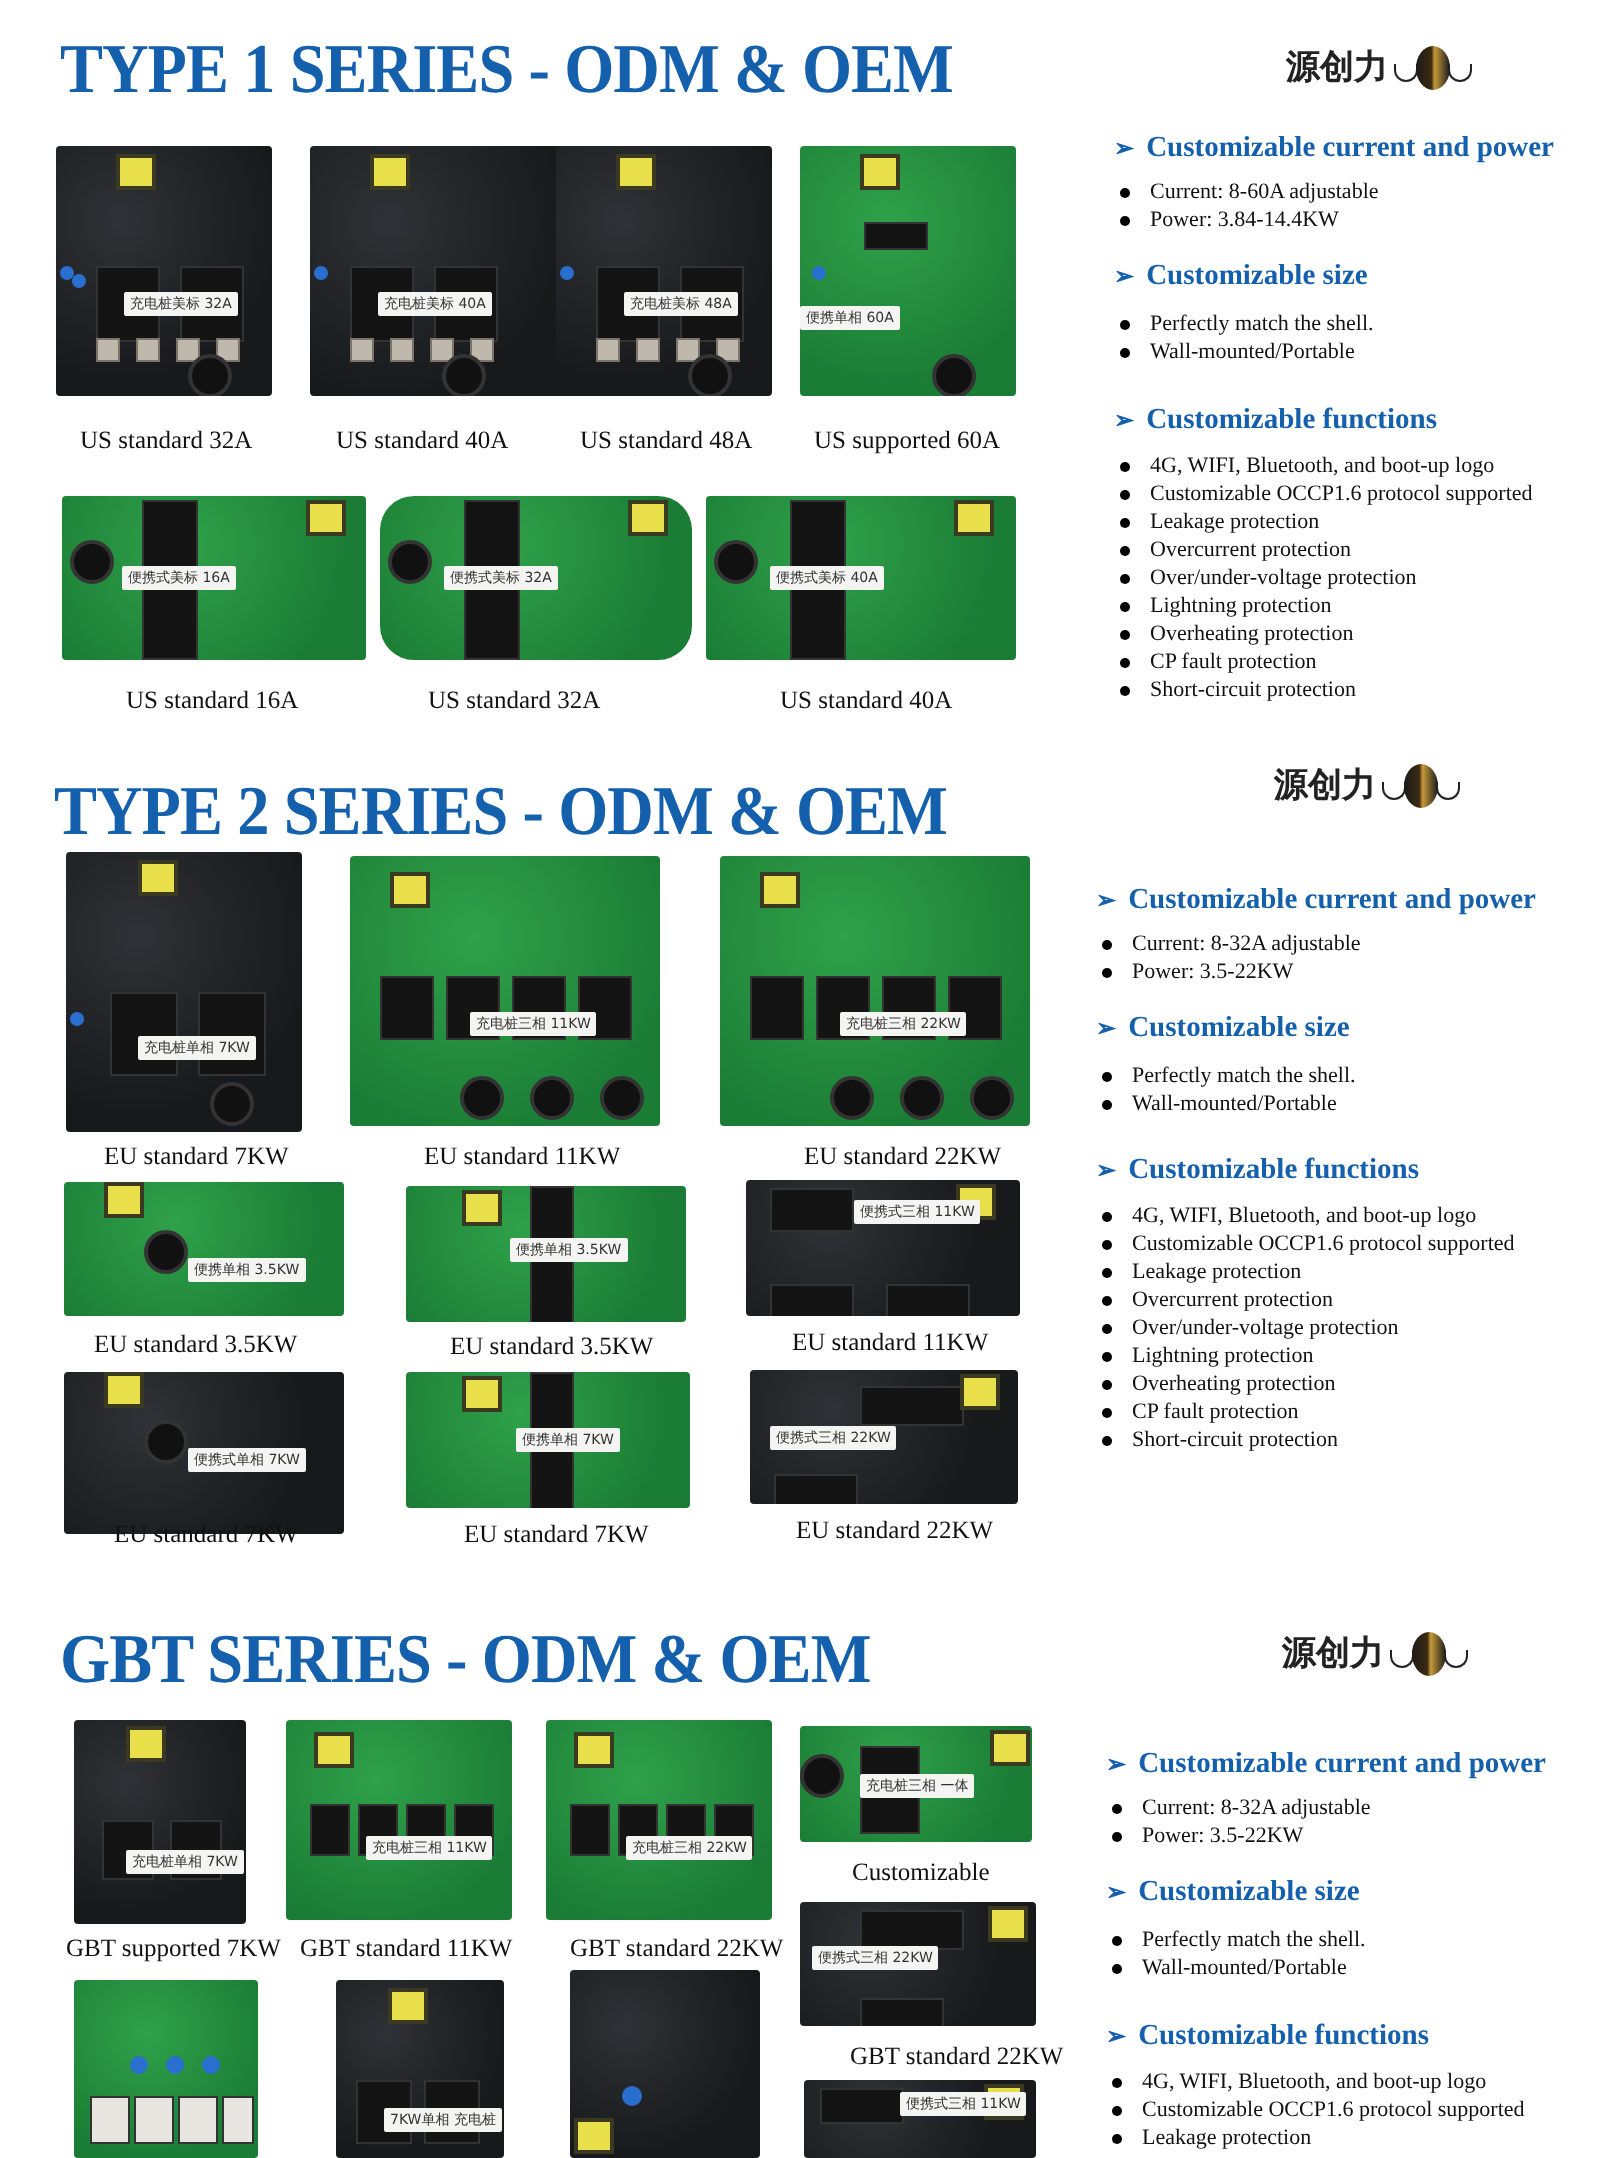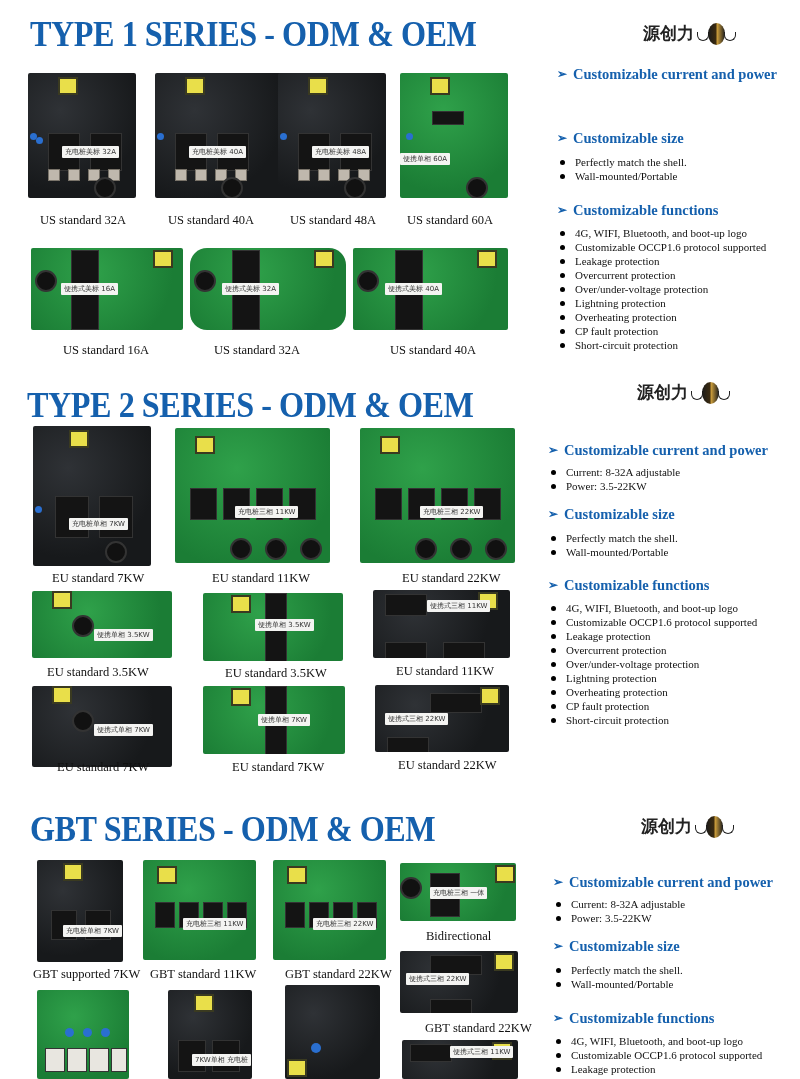--- a/index.html
+++ b/index.html
@@ -83,21 +83,21 @@
 </div>
 <div class="cap-label" style="left:290px;top:213px">US standard 48A</div>
 
 <div class="board green" style="left:400px;top:73px;width:108px;height:125px;">
   <div class="xf" style="left:30px;top:4px"></div>
     <div class="cap" style="left:6px;top:60px"></div>
   <div class="relay" style="left:32px;top:38px;width:30px;height:12px"></div>
   <div class="lbl" style="left:0px;top:80px">便携单相 60A</div>
   <div class="coil" style="left:66px;top:104px"></div>
 </div>
-<div class="cap-label" style="left:407px;top:213px">US standard 60A</div>
+<div class="cap-label" style="left:407px;top:213px">US supported 60A</div>
 
 <div class="board green" style="left:31px;top:248px;width:152px;height:82px;">
   <div class="relay" style="left:40px;top:2px;width:26px;height:78px"></div>
     <div class="coil" style="left:4px;top:22px"></div>
   <div class="xf" style="left:122px;top:2px"></div>
   <div class="lbl" style="left:30px;top:35px">便携式美标 16A</div>
 </div>
 <div class="cap-label" style="left:63px;top:343px">US standard 16A</div>
 
 <div class="board green" style="left:190px;top:248px;width:156px;height:82px;border-radius:17px;">
@@ -114,20 +114,30 @@
   <div class="xf" style="left:124px;top:2px"></div>
   <div class="lbl" style="left:32px;top:35px">便携式美标 40A</div>
 </div>
 <div class="cap-label" style="left:390px;top:343px">US standard 40A</div>
 
 <div class="feat" style="left:557px;top:66px;">
   <div class="feat-h">
       <span class="arrow">➢</span>
       <span>Customizable current and power</span>
     </div>
+  <ul style="margin-top:6px">
+    <li>
+        <span class="dot"></span>
+        <span>Current: 8-60A adjustable</span>
+      </li>
+    <li>
+        <span class="dot"></span>
+        <span>Power: 3.84-14.4KW</span>
+      </li>
+  </ul>
 </div>
 <div class="feat" style="left:557px;top:130px;">
   <div class="feat-h">
       <span class="arrow">➢</span>
       <span>Customizable size</span>
     </div>
   <ul style="margin-top:8px">
     <li>
         <span class="dot"></span>
         <span>Perfectly match the shell.</span>
@@ -388,21 +398,21 @@
   <div class="lbl" style="left:40px;top:58px">充电桩三相 22KW</div>
 </div>
 <div class="cap-label" style="left:285px;top:967px">GBT standard 22KW</div>
 
 <div class="board green" style="left:400px;top:863px;width:116px;height:58px;">
   <div class="coil" style="left:0px;top:14px"></div>
     <div class="relay" style="left:30px;top:10px;width:28px;height:42px"></div>
   <div class="xf" style="left:95px;top:2px"></div>
   <div class="lbl" style="left:30px;top:24px">充电桩三相 一体</div>
 </div>
-<div class="cap-label" style="left:426px;top:929px">Bidirectional</div>
+<div class="cap-label" style="left:426px;top:929px">Customizable</div>
 
 <div class="board black" style="left:400px;top:951px;width:118px;height:62px;">
   <div class="relay" style="left:30px;top:4px;width:50px;height:18px"></div>
     <div class="xf" style="left:94px;top:2px"></div>
   <div class="lbl" style="left:6px;top:22px">便携式三相 22KW</div>
   <div class="relay" style="left:30px;top:48px;width:40px;height:14px"></div>
 </div>
 <div class="cap-label" style="left:425px;top:1021px">GBT standard 22KW</div>
 
 <div class="board green" style="left:37px;top:990px;width:92px;height:89px;">

